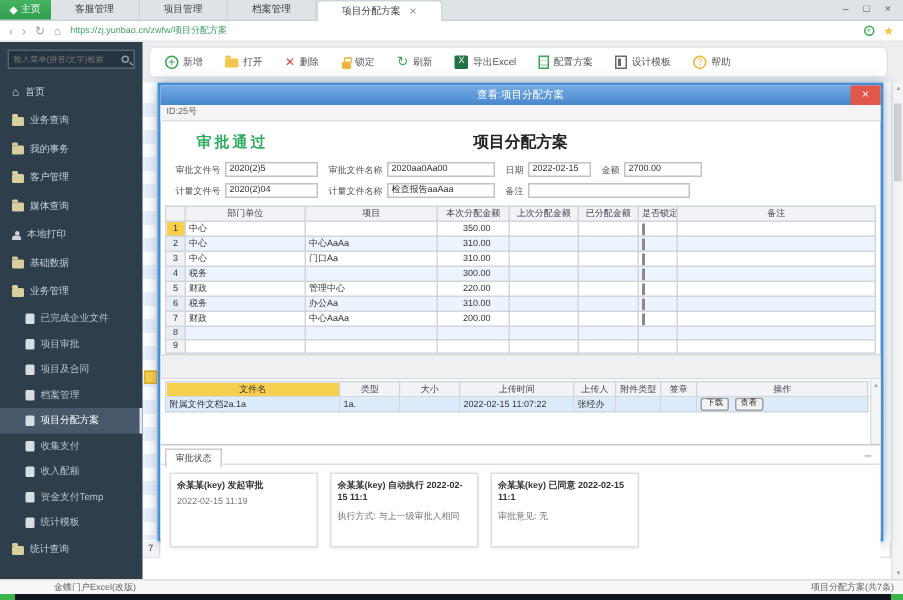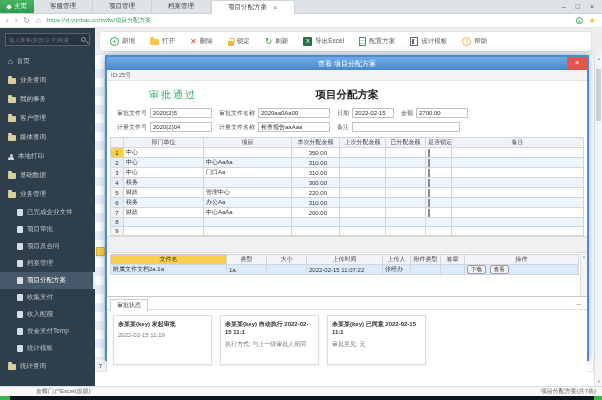--- a/index.html
+++ b/index.html
@@ -68,21 +68,21 @@
 .main-scroll{position:absolute;right:0;top:55px;width:8px;height:331px;background:#f3f4f5;border-left:1px solid #dfe2e5;z-index:2}
 .main-scroll .thumb{position:absolute;left:1px;top:14px;width:5px;height:52px;background:#cdd1d5}
 .scroll-ar{position:absolute;left:0;width:8px;text-align:center;color:#9aa0a6;font-size:4px;line-height:6px}
 
 
 .dialog{position:absolute;left:105px;top:55px;width:484px;height:306px;background:#fff;border:2px solid #4a8ed2;box-shadow:0 0 8px rgba(40,80,130,.45);z-index:5;display:flex;flex-direction:column}
 .dlg-title{height:13px;background:linear-gradient(#73abe4,#4886cd);color:#fff;text-align:center;font-size:7px;line-height:13px;position:relative;flex:0 0 auto}
 .dlg-close{position:absolute;right:0;top:0;width:20px;height:13px;background:#e2574c;color:#fff;text-align:center;line-height:12px;font-size:8px}
 .dlg-id{height:11px;background:#f4f4f4;border-bottom:1px solid #e2e2e2;font-size:6px;color:#666;line-height:10px;padding-left:4px;flex:0 0 auto}
 .dlg-head{position:relative;height:20px;margin-top:3px;flex:0 0 auto}
-.approve-status{position:absolute;left:42px;top:4px;color:#2fae62;font-weight:normal;font-size:10px;letter-spacing:2px}
+.approve-status{position:absolute;left:24px;top:4px;color:#2fae62;font-weight:bold;font-size:10px;letter-spacing:2px}
 .dlg-heading{text-align:center;font-size:10.5px;font-weight:bold;color:#222;padding-top:4px}
 .form{padding:3px 6px 1px 6px;flex:0 0 auto}
 .form-row{display:flex;align-items:center;height:12px;margin-bottom:2px;gap:3px}
 .fl{font-size:6px;color:#555;white-space:nowrap;text-align:right}
 .fi{border:1px solid #c2c2c2;height:10px;font-size:6px;line-height:9px;padding:0 2px;background:#fff;color:#333;overflow:hidden;white-space:nowrap}
 .w60{width:62px}.w72{width:72px}.w40{width:42px}.w52{width:52px}.w106{width:108px}
 .lab1{width:34px}.lab2{width:40px}.lab3{width:16px}.lab4{width:16px}
 
 .gridwrap{margin:1px 3px 0 3px;flex:0 0 auto}
 table{border-collapse:collapse;table-layout:fixed;width:100%}

